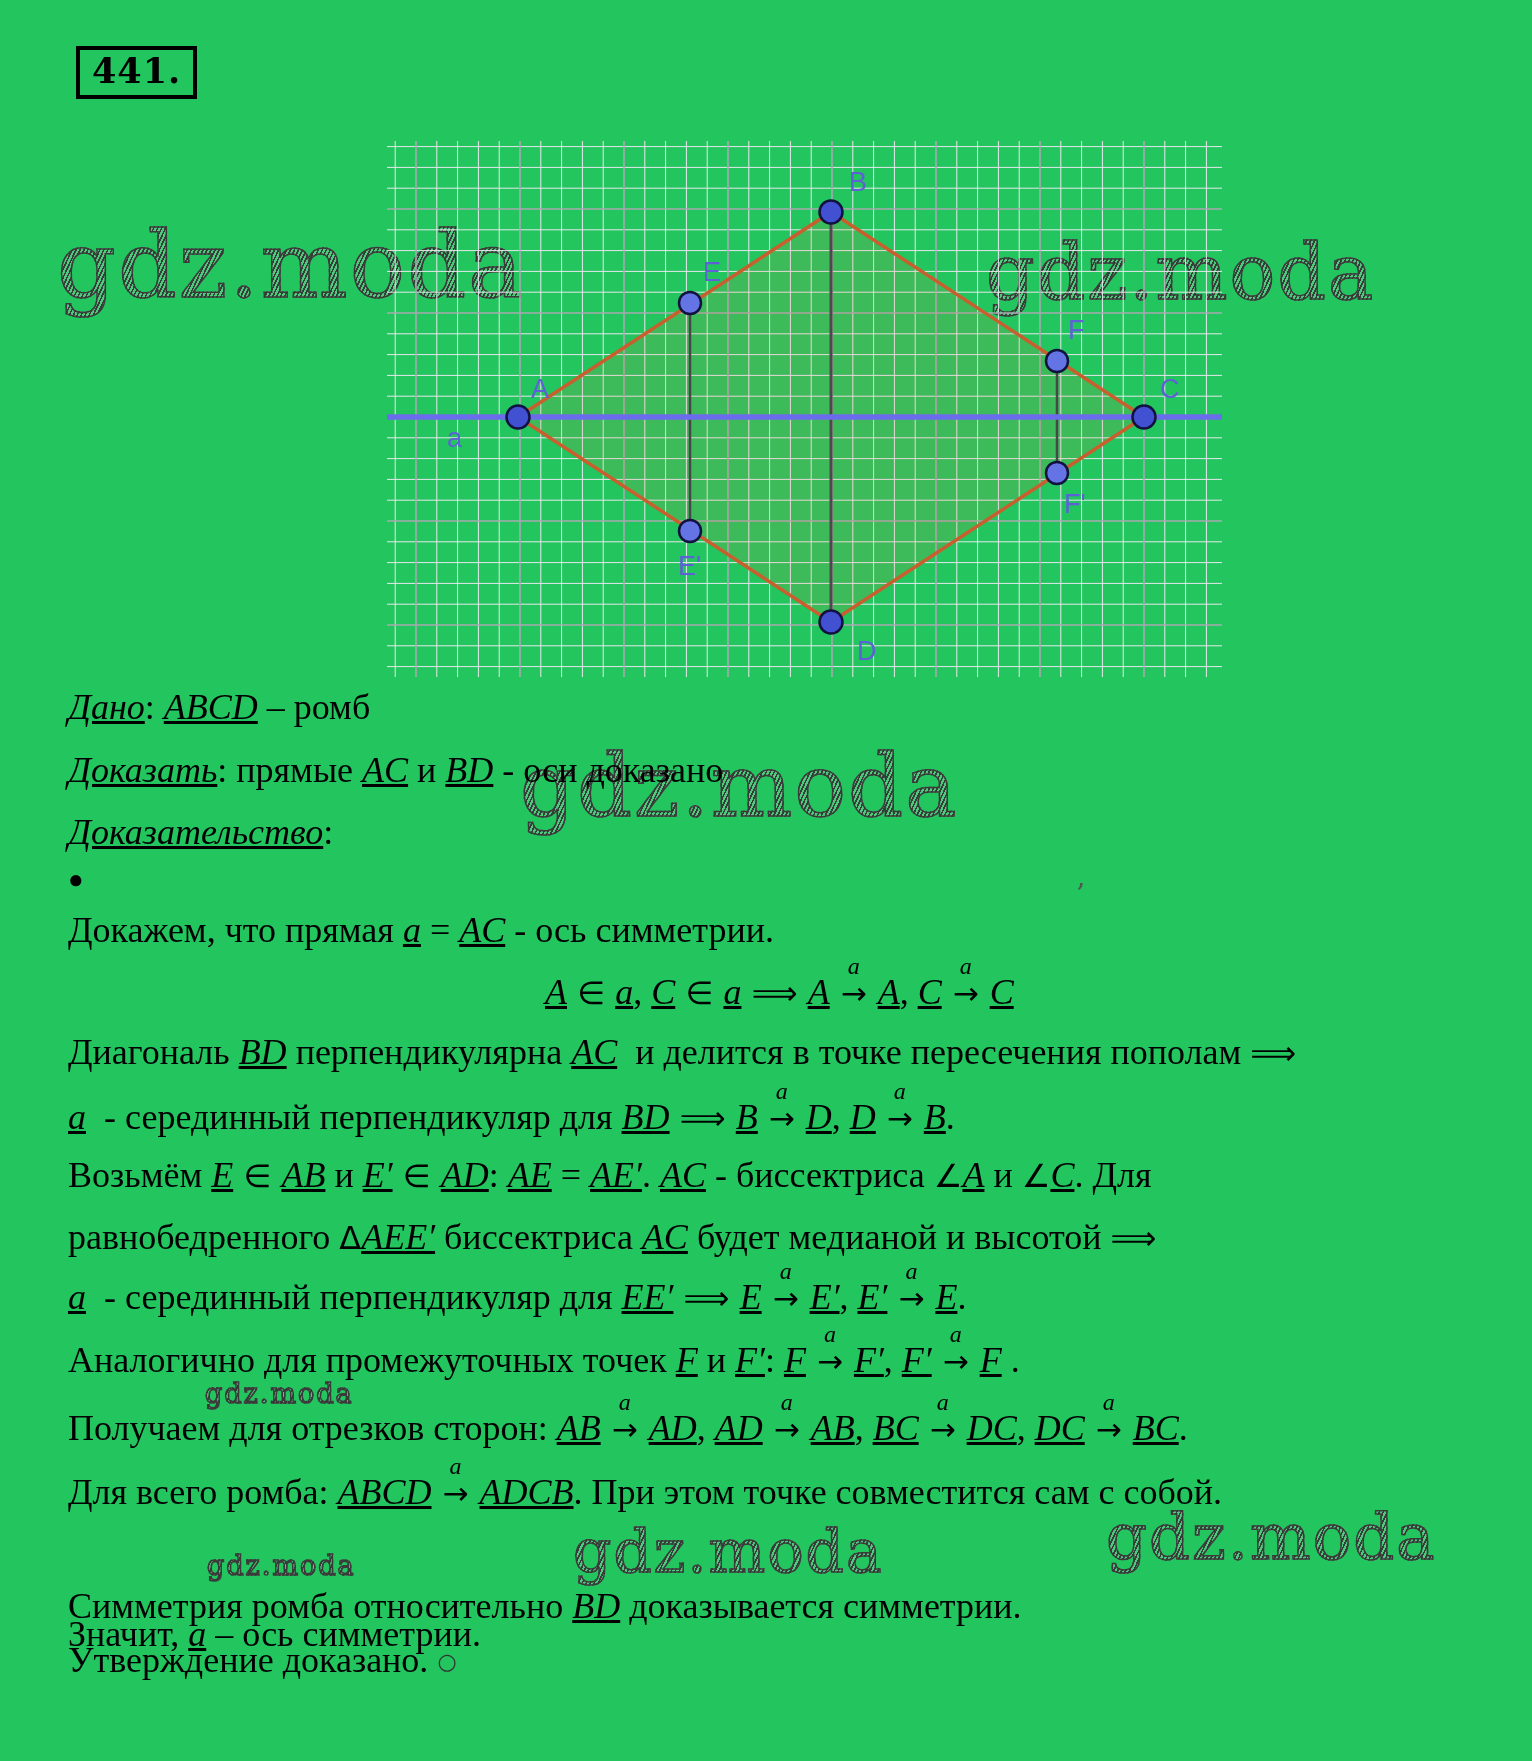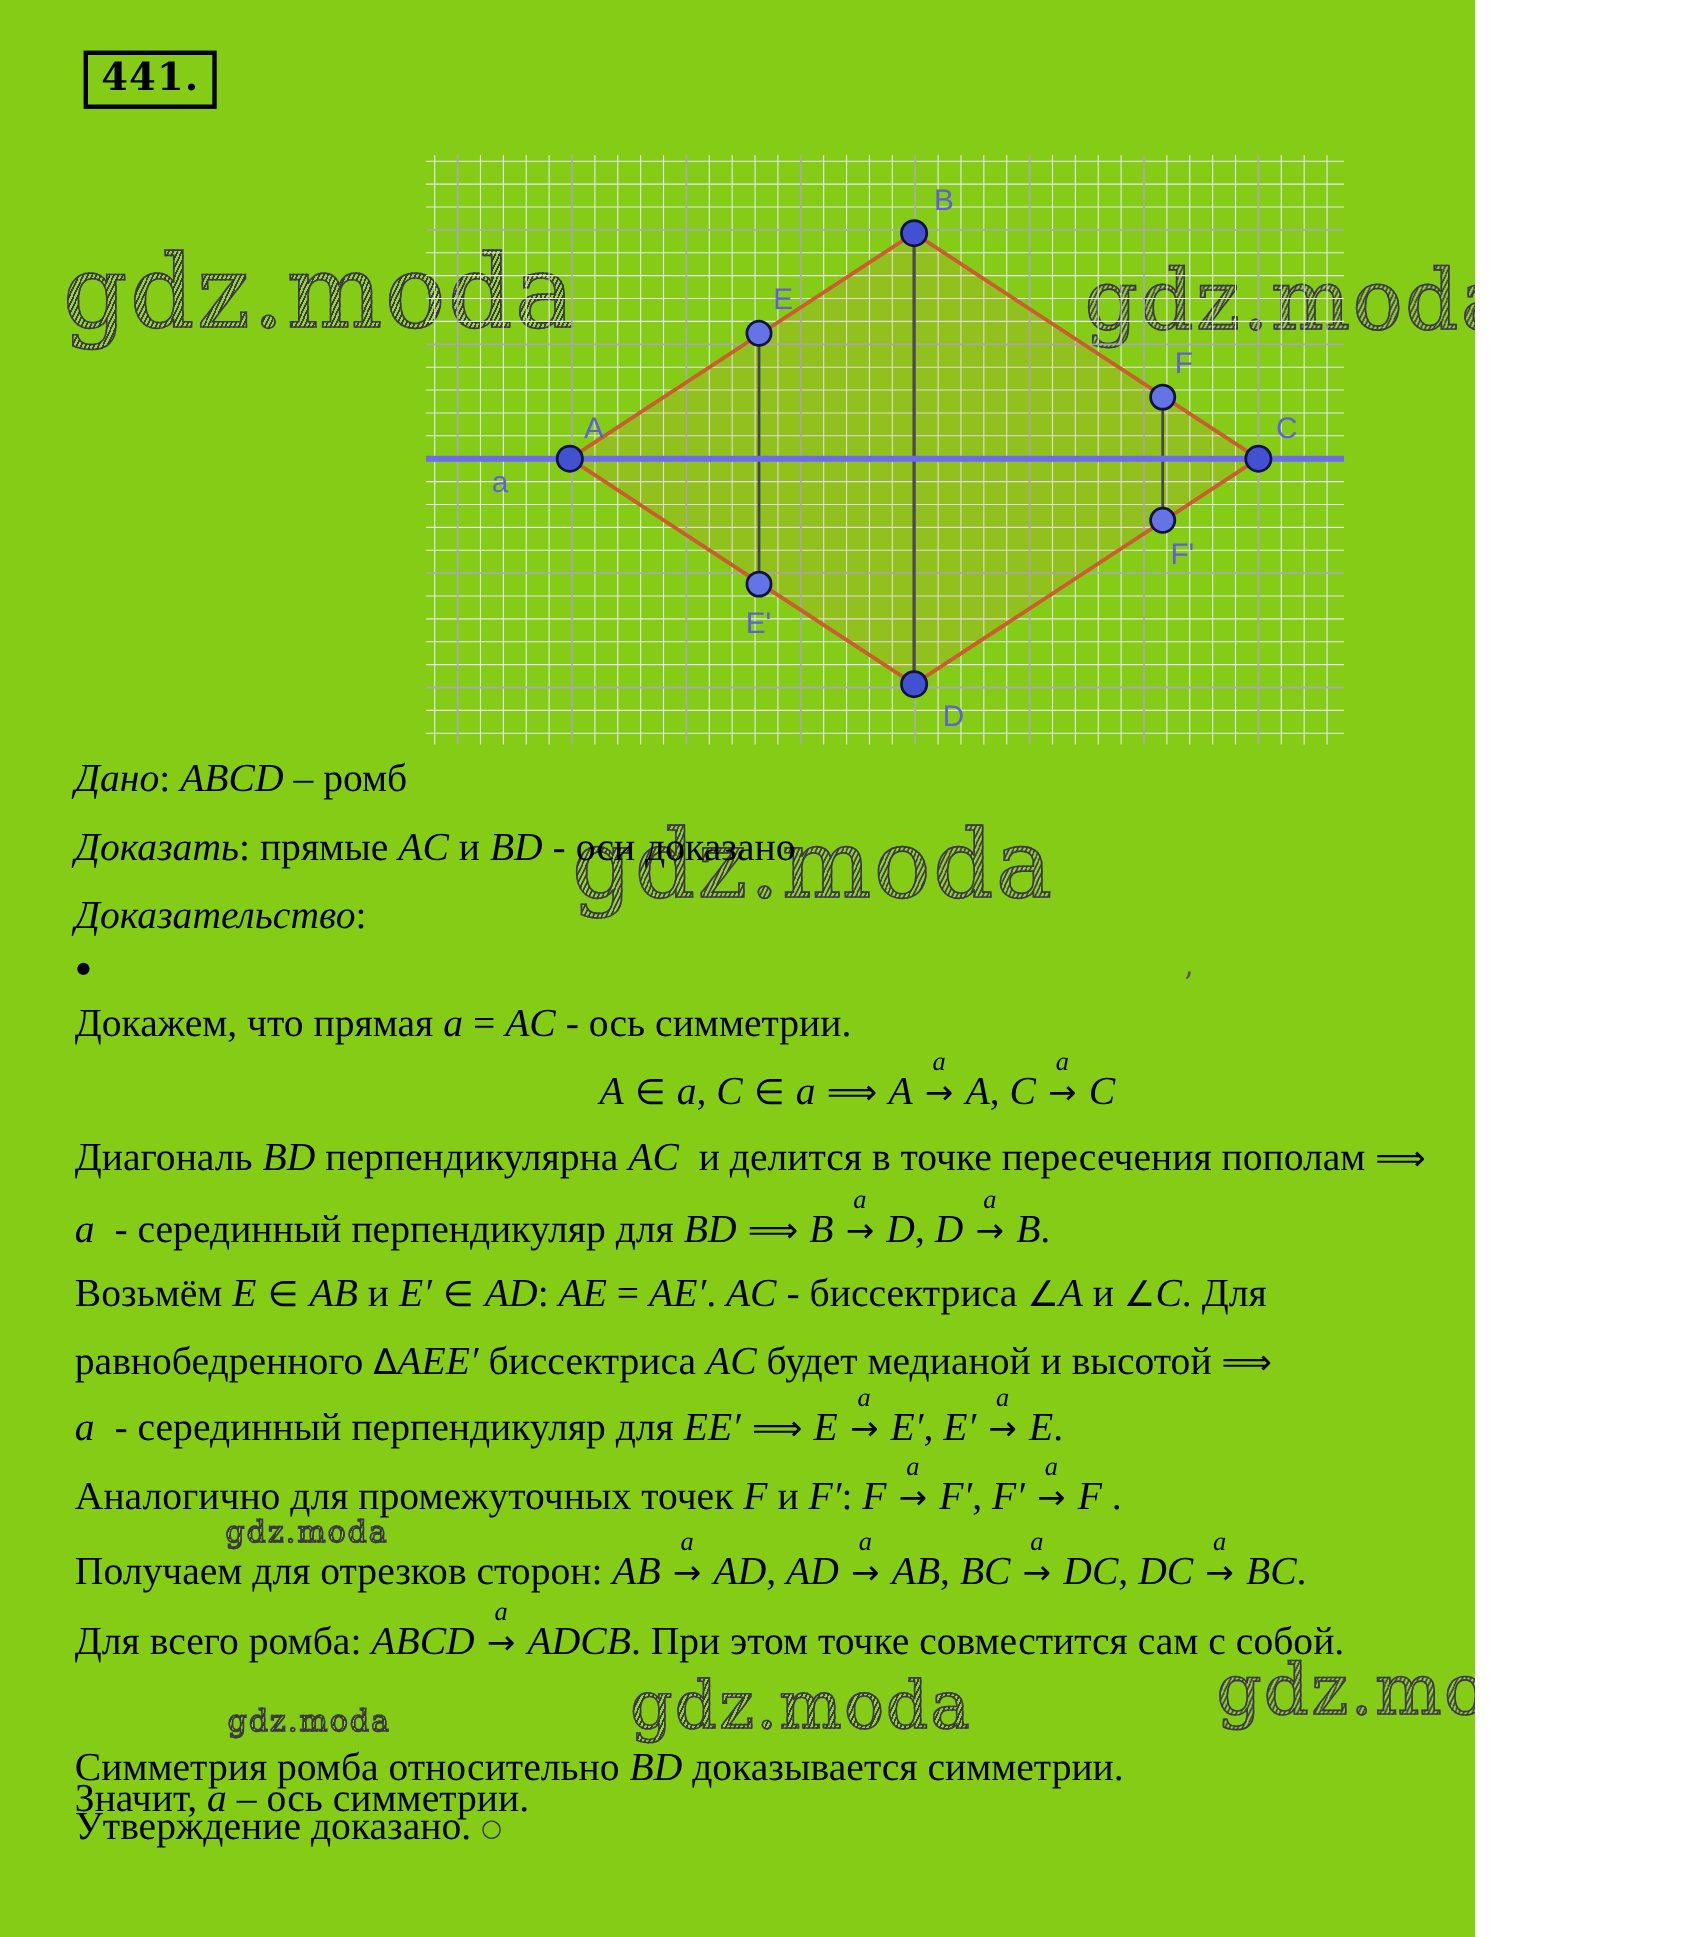--- a/index.html
+++ b/index.html
@@ -1,31 +1,31 @@
 <!DOCTYPE html>
 <html><head>
 <meta charset="utf-8">
 <style>
   html,body{margin:0;padding:0;background:#fff;}
-  .page{position:relative;width:1341px;height:1761px;background:#84cc16;
+  .page{position:relative;width:1532px;height:1761px;background:#22c55e;
         font-family:"Liberation Serif",serif;overflow:hidden;color:#000;}
   .problem-number{position:absolute;left:76px;top:46px;border:4px solid #000;
         padding:0px 12px 4px 12px;font-weight:bold;font-size:35px;
         font-family:"DejaVu Serif",serif;letter-spacing:1px;}
   .wm{position:absolute;font-family:"DejaVu Serif",serif;font-weight:400;
       white-space:nowrap;letter-spacing:2px;color:rgba(105,105,105,.85);}
   @supports (-webkit-background-clip:text){
     .wm{background:repeating-linear-gradient(115deg,rgba(55,55,55,.95) 0 1.6px,rgba(215,215,215,.25) 1.6px 3.6px);
         -webkit-background-clip:text;background-clip:text;color:transparent;
         -webkit-text-stroke:1.5px #3a3a3a;}
   }
   .figure{position:absolute;left:387px;top:141px;}
   .fig-label{font-family:"Liberation Sans",sans-serif;font-size:27px;fill:#5f5fd8;}
   .pline{position:absolute;white-space:nowrap;font-size:36px;line-height:46px;}
-  .mi{font-style:italic;}
+  .mi{font-style:italic;text-decoration:underline;}
   .rm{font-style:normal;}
   .sy{font-family:"DejaVu Sans",sans-serif;font-size:32px;}
   .blt{font-size:26px;}
   .circ{font-family:"DejaVu Sans",sans-serif;font-size:22px;vertical-align:3px;color:#333;}
   .amap{display:inline-block;position:relative;margin:0 9px;text-align:center;min-width:30px;}
   .amap .arr{font-family:"DejaVu Sans",sans-serif;font-size:31px;}
   .amap .sup{position:absolute;left:50%;transform:translateX(-50%);top:-26px;
              font-style:italic;font-size:24px;font-family:"Liberation Serif",serif;}
   .stray{position:absolute;color:#555;font-size:28px;font-family:"DejaVu Serif",serif;}
 </style>

